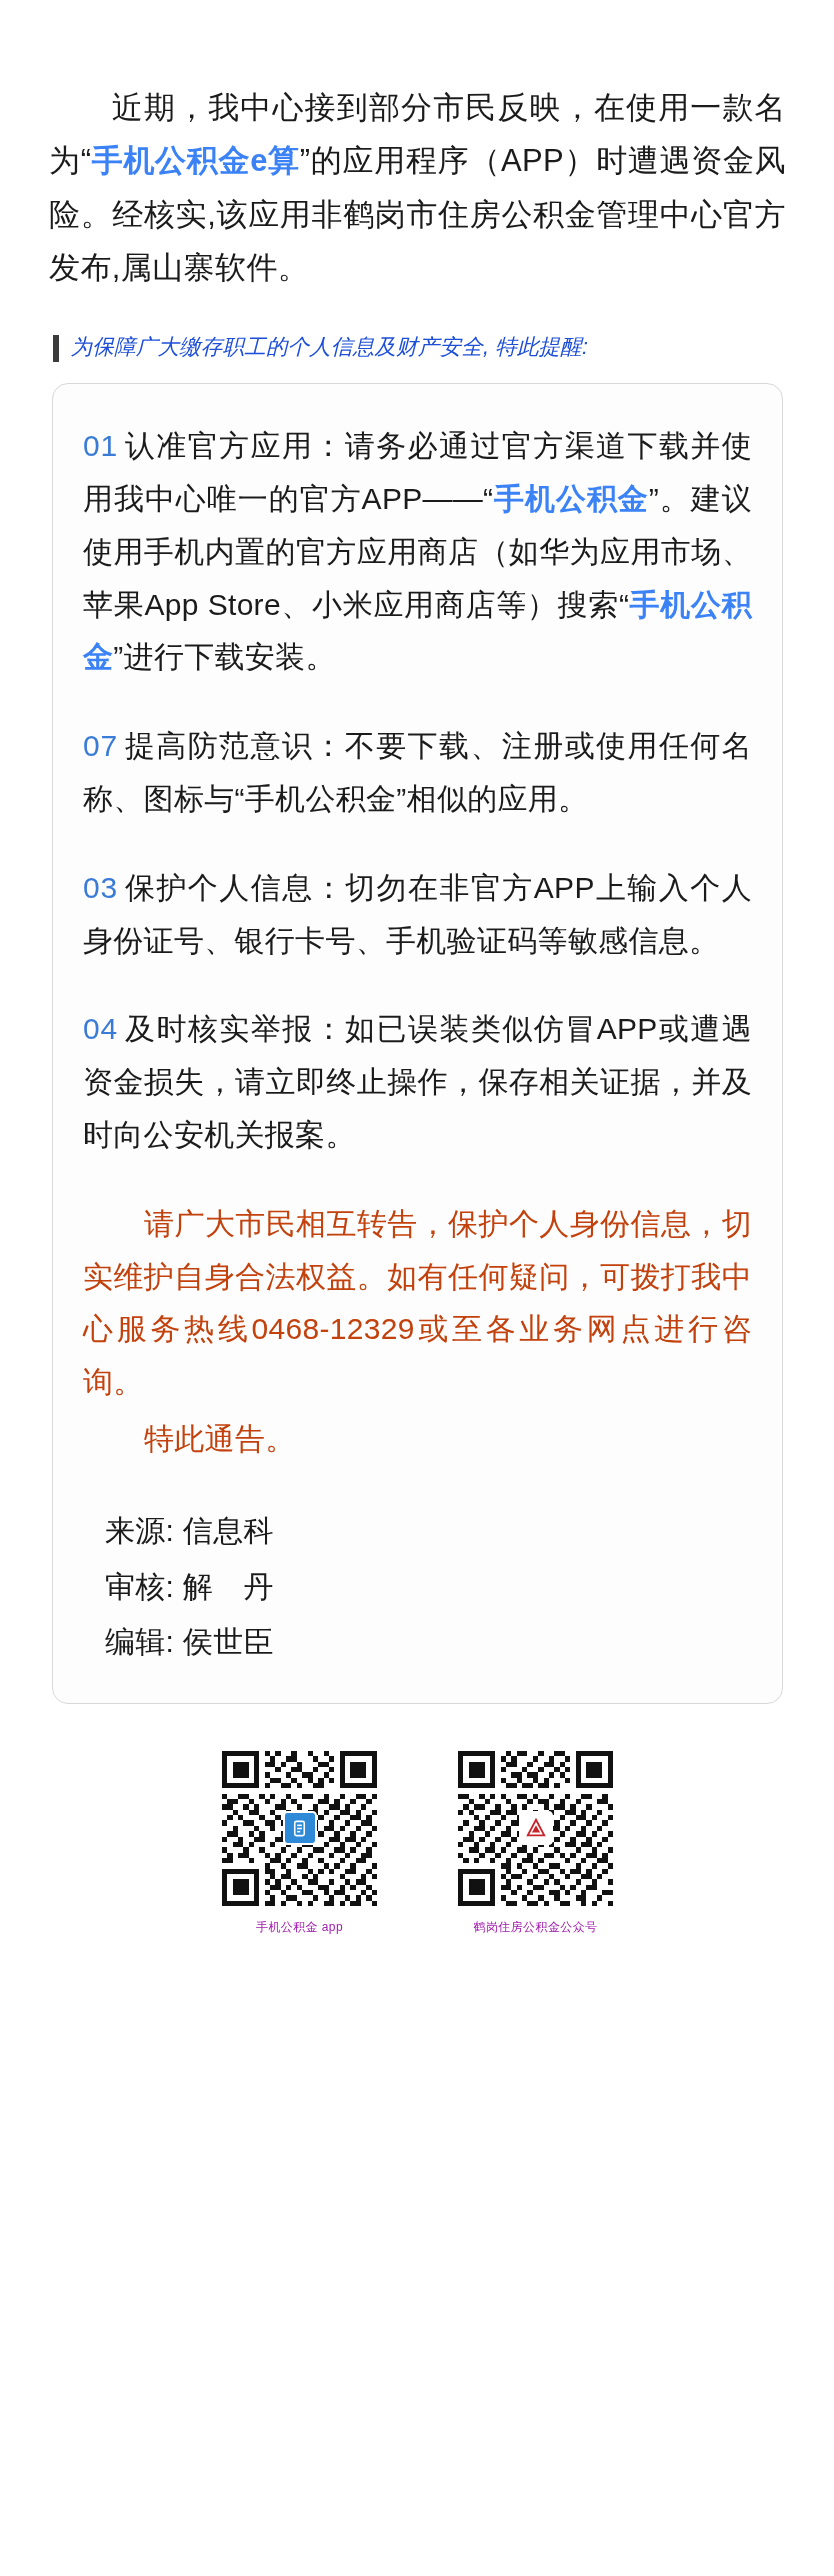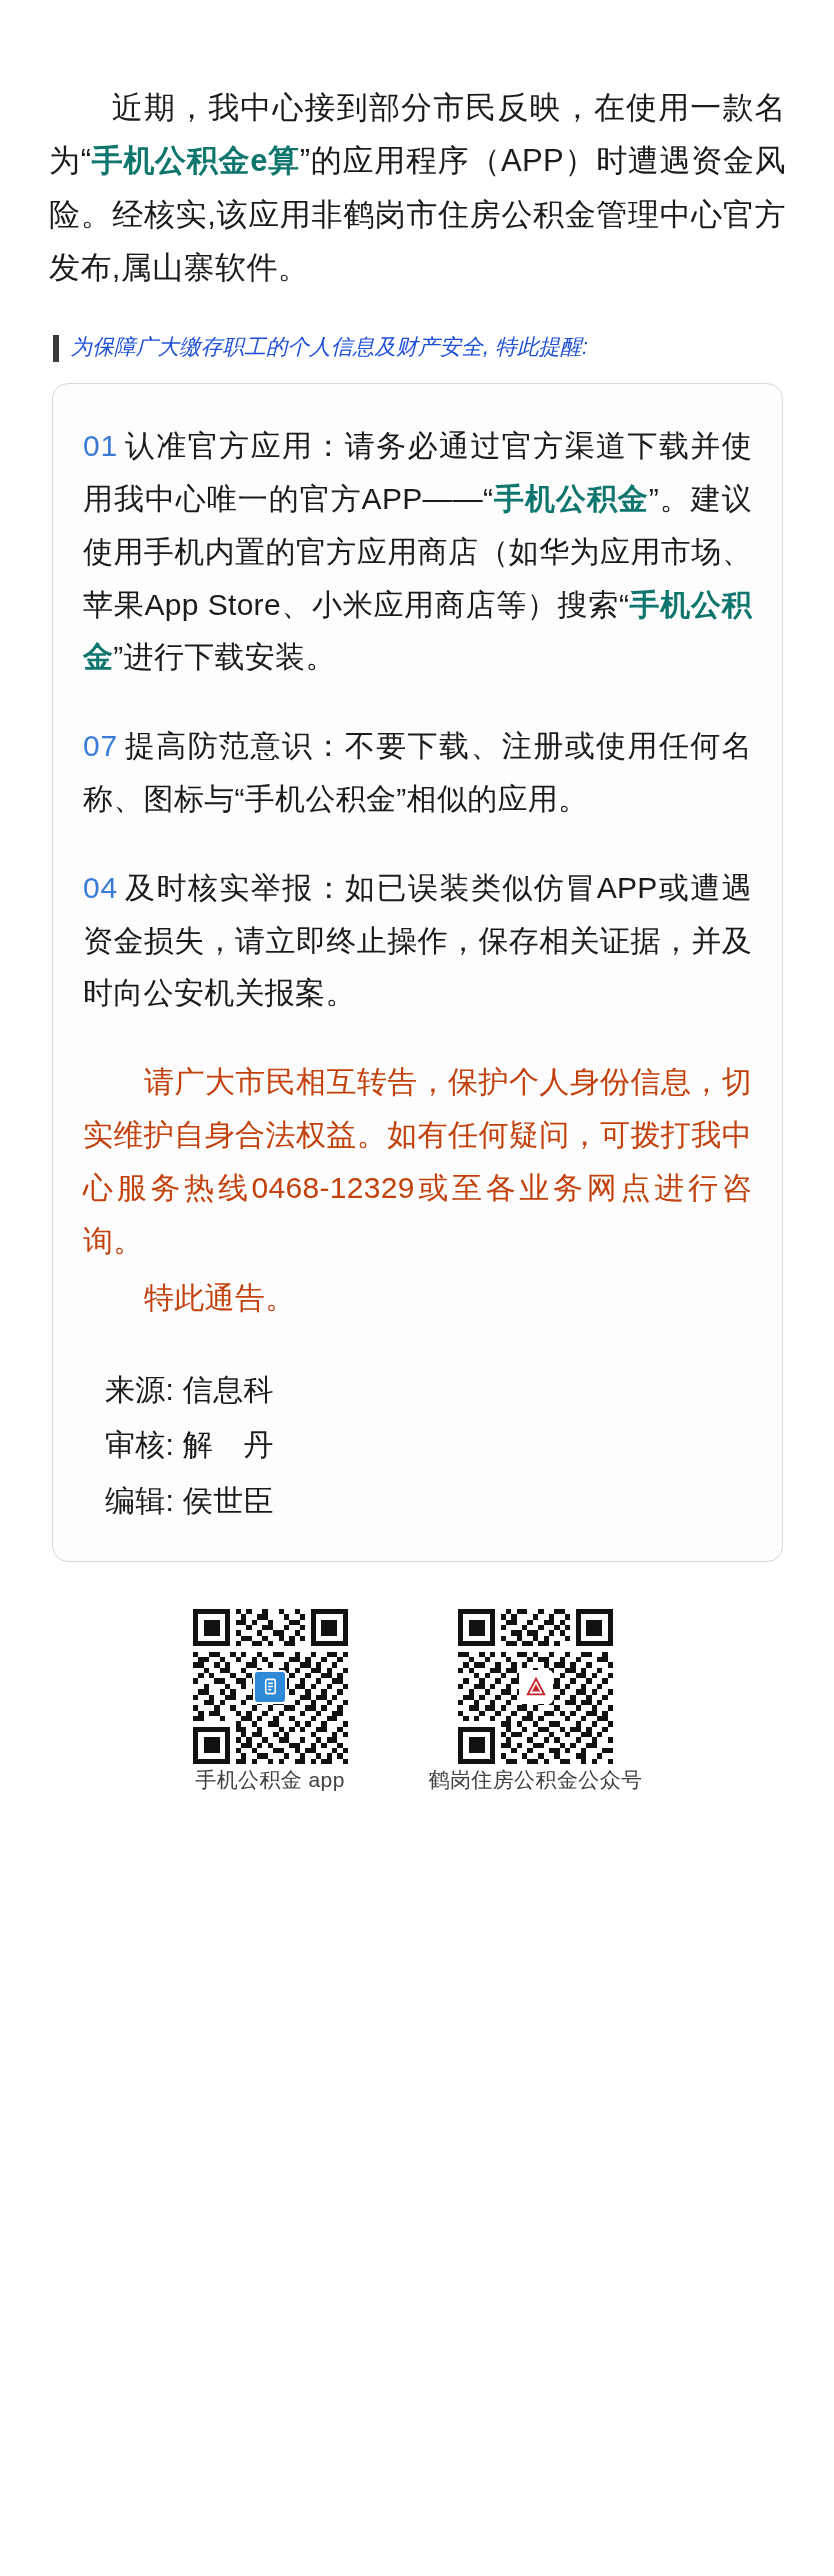--- a/index.html
+++ b/index.html
@@ -27,21 +27,21 @@
   .intro {
     font-size: 31px;
     line-height: 1.72;
     letter-spacing: 0.4px;
     text-align: justify;
     color: #1b1b1b;
     margin: 0 0 40px 0;
   }
   .intro .indent { display: inline-block; width: 62px; }
   .highlight {
-    color: #0f766e;
+    color: #3b82f6;
     font-weight: bold;
   }
 
   
   .subhead-wrap {
     display: flex;
     align-items: center;
     margin: 0 0 21px 4.4px;
   }
   .subhead-bar {
@@ -124,23 +124,23 @@
     flex-direction: column;
     align-items: center;
   }
   .qr-img {
     width: 155px;
     height: 155px;
     position: relative;
     background: #ffffff;
   }
   .qr-caption {
-    margin-top: 2px;
-    font-size: 21px;
-    color: #404040;
+    margin-top: 13px;
+    font-size: 12px;
+    color: #a21caf;
     letter-spacing: 0.4px;
   }
   .qr-center {
     position: absolute;
     left: 50%;
     top: 50%;
     transform: translate(-50%, -50%);
     width: 34px;
     height: 34px;
     border-radius: 4.4px;
@@ -176,20 +176,25 @@
         <span class="num">01</span><span>认准官方应用：请务必通过官方渠道下载并使用我中心唯一的官方APP——“</span><span class="highlight">手机公积金</span><span>”。建议使用手机内置的官方应用商店（如华为应用市场、苹果App Store、小米应用商店等）搜索“</span><span class="highlight">手机公积金</span><span>”进行下载安装。</span>
       </div>
     </div>
 
     <div class="item">
       <div class="item-body">
         <span class="num">07</span><span>提高防范意识：不要下载、注册或使用任何名称、图标与“手机公积金”相似的应用。</span>
       </div>
     </div>
 
+    <div class="item">
+      <div class="item-body">
+        <span class="num">03</span><span>保护个人信息：切勿在非官方APP上输入个人身份证号、银行卡号、手机验证码等敏感信息。</span>
+      </div>
+    </div>
 
     <div class="item">
       <div class="item-body">
         <span class="num">04</span><span>及时核实举报：如已误装类似仿冒APP或遭遇资金损失，请立即终止操作，保存相关证据，并及时向公安机关报案。</span>
       </div>
     </div>
 
     <div class="notice">
       <p class="para">
         <span class="indent"></span><span>请广大市民相互转告，保护个人身份信息，切实维护自身合法权益。如有任何疑问，可拨打我中心服务热线0468-12329或至各业务网点进行咨询。</span>

